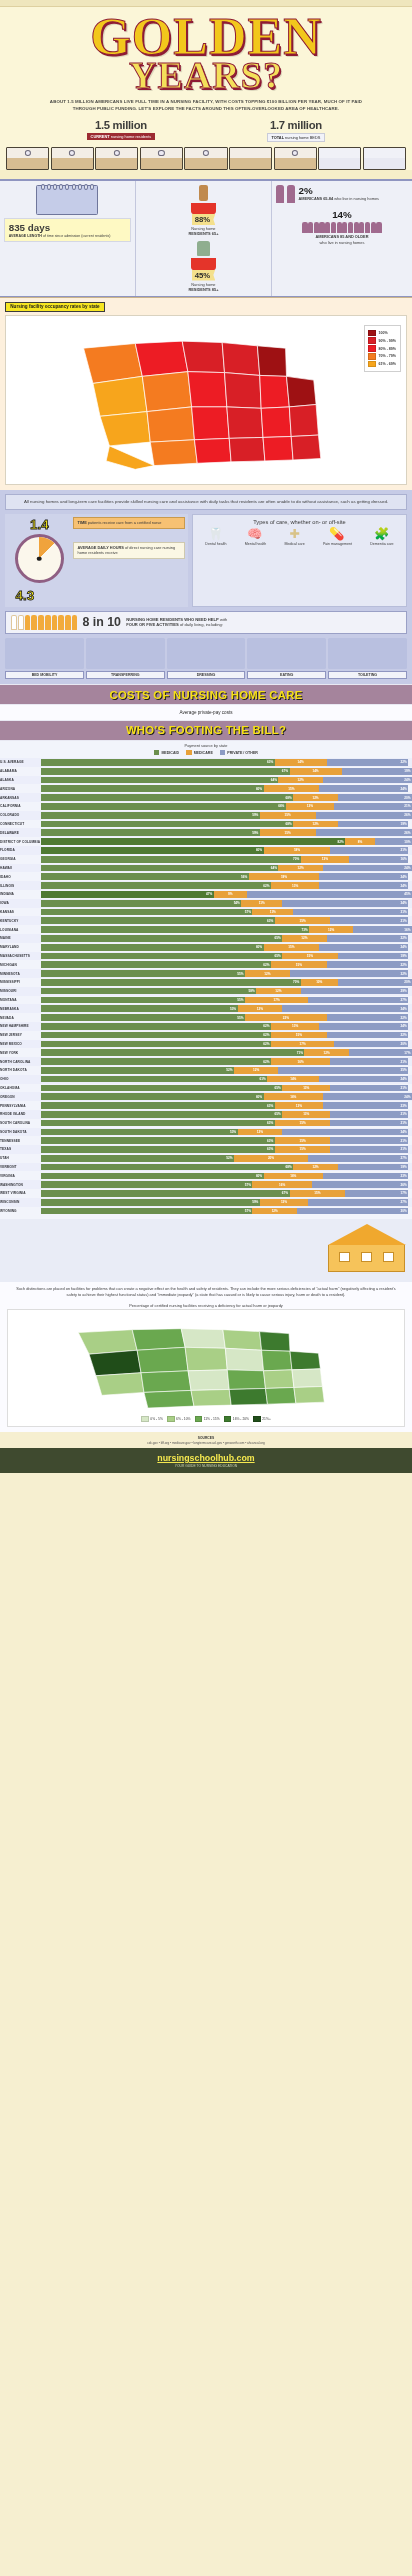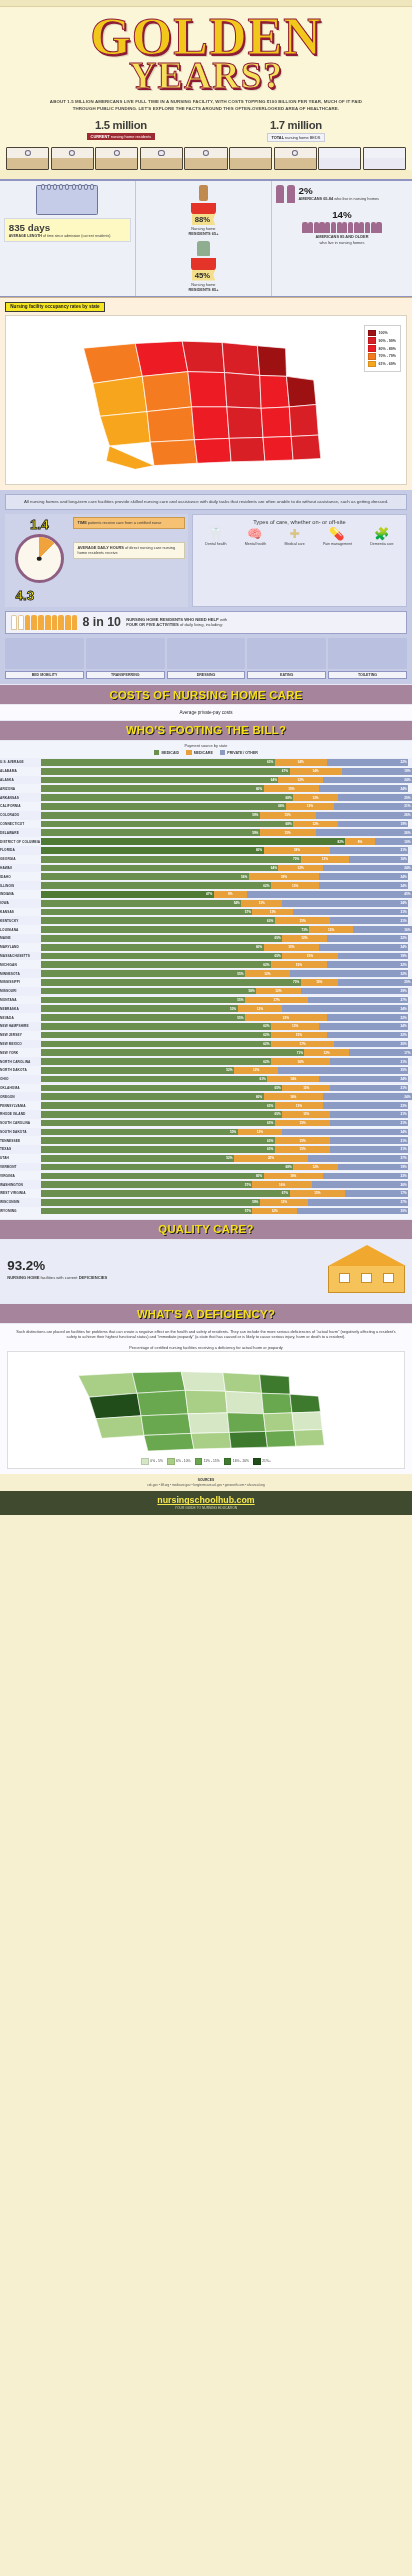--- a/index.html
+++ b/index.html
@@ -1028,44 +1028,32 @@
                 <div class="seg m1" style="width: 57%;">57%</div>
                 <div class="seg m2" style="width: 12%;">12%</div>
                 <div class="seg m3" style="width: 30%;">30%</div>
               </div>
             </td>
           </tr>
         </tbody>
     </table>
   </div>
 
-  <div class="sechdr">
-    <span>QUALITY CARE?</span>
-  </div>
   <div class="quality">
     <div class="qbody">
-      <div class="qleft">
-        <div class="qnum">93.2%</div>
-        <div class="qcap">
-          <b>NURSING HOME</b><span> facilities with current </span><b>DEFICIENCIES</b>
-        </div>
-      </div>
       <div class="house">
         <div class="roof"></div>
         <div class="body"></div>
         <div class="win" style="left:11.3px"></div>
         <div class="win" style="left:33px"></div>
         <div class="win" style="left:55px"></div>
       </div>
     </div>
   </div>
 
-  <div class="sechdr">
-    <span>WHAT'S A DEFICIENCY?</span>
-  </div>
   <div class="defi">
     <div class="defi-txt">Such distinctions are placed on facilities for problems that can create a negative effect on the health and safety of residents. They can include the more serious deficiencies of "actual harm" (negatively affecting a resident's safety to achieve their highest functional status) and "immediate jeopardy" (a state that has caused or is likely to cause serious injury, harm or death to a resident).</div>
     <div class="defi-cap">Percentage of certified nursing facilities receiving a deficiency for actual harm or jeopardy</div>
     <div class="defmapbox">
       <svg class="greenmap" viewBox="0 0 600 200">
         <g stroke="#ffffff" stroke-width="1.2">
           <path d="M40,40 L150,34 L160,76 L62,84 Z" fill="#a9cf86"></path>
           <path d="M150,34 L250,32 L258,70 L160,76 Z" fill="#6aa84f"></path>
           <path d="M250,32 L335,34 L340,72 L258,70 Z" fill="#d6e7c6"></path>
           <path d="M335,34 L410,38 L414,76 L340,72 Z" fill="#a9cf86"></path>

